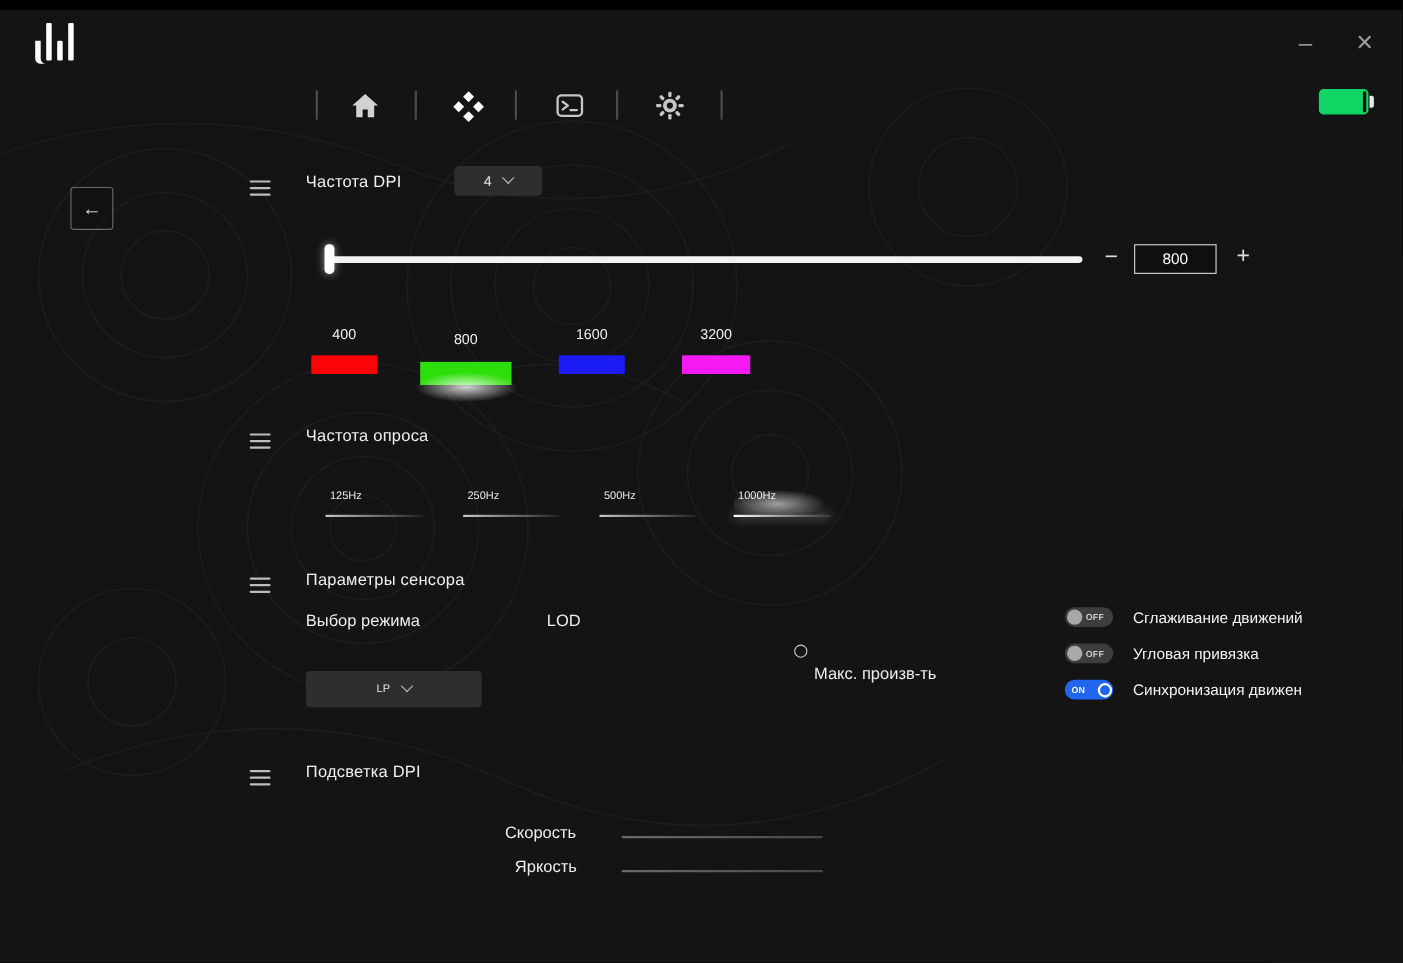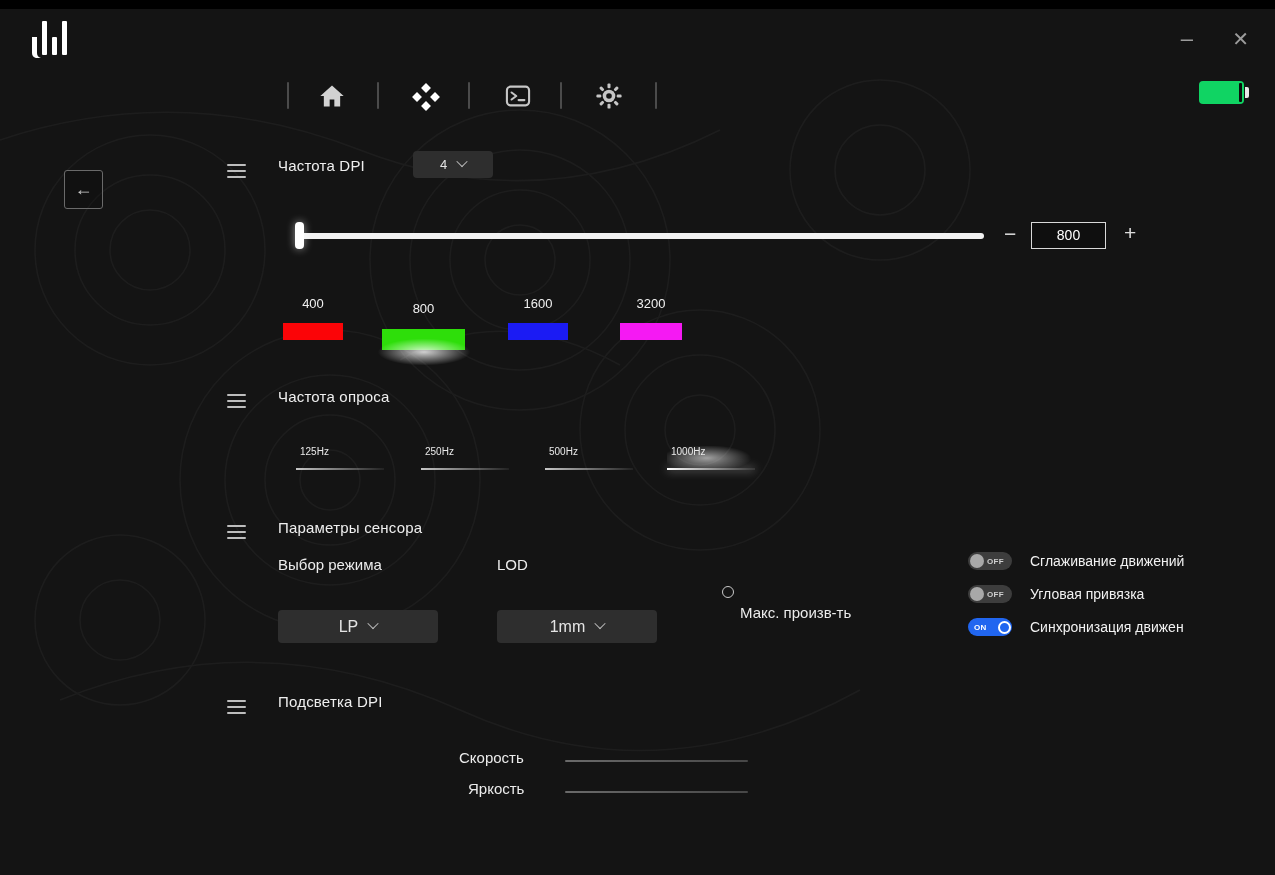--- a/index.html
+++ b/index.html
@@ -26,21 +26,21 @@
             border-radius:3px;display:flex;align-items:center;justify-content:center;
             color:#c9c9c9;font-size:18px;cursor:pointer;background:rgba(0,0,0,.15);}
 
   
   .hamburger{position:absolute;left:227px;width:19px;cursor:grab;}
   .hamburger i{display:block;height:2px;background:#bdbdbd;margin:4px 0;border-radius:1px;}
   .sec-title{position:absolute;font-size:15px;color:#efefef;letter-spacing:.2px;}
 
   
   .dd{position:absolute;background:#2e2e2e;border-radius:4px;display:flex;align-items:center;
-      justify-content:center;gap:11px;font-size:16px;color:#e4e4e4;cursor:pointer;}
+      justify-content:center;gap:11px;font-size:10px;color:#e4e4e4;cursor:pointer;}
   .dd-sm{height:27px;font-size:13px;}
   .dd-lg{height:33px;}
   .chev{width:7px;height:7px;border-right:1.6px solid #bdbdbd;border-bottom:1.6px solid #bdbdbd;
         transform:rotate(45deg) translate(-1px,-1px);margin-top:-3px;}
 
   
   .dpi-track{position:absolute;left:300px;top:233px;width:684px;height:6px;background:#f2f2f2;border-radius:3px;cursor:pointer;}
   .dpi-thumb{position:absolute;left:295px;top:222px;width:9px;height:27px;background:#fff;border-radius:4px;
              box-shadow:0 0 8px rgba(255,255,255,.55);cursor:grab;}
   .step-btn{position:absolute;font-size:21px;color:#dcdcdc;cursor:pointer;line-height:24px;}
@@ -228,24 +228,20 @@
 
   <div class="sub-label" style="left:278px;top:556px">Выбор режима</div>
   <div class="sub-label" style="left:497px;top:556px">LOD</div>
   <span class="radio"></span>
   <div class="sub-label" style="left:740px;top:604px">Макс. произв-ть</div>
 
   <div class="dd dd-lg" style="left:278px;top:610px;width:160px">
     <span>LP</span>
     <span class="chev"></span>
   </div>
-  <div class="dd dd-lg" style="left:497px;top:610px;width:160px">
-    <span>1mm</span>
-    <span class="chev"></span>
-  </div>
 
   <div class="toggle off" style="top:552px">
     <span class="knob"></span>
     <span class="state">OFF</span>
   </div>
   <div class="toggle-label" style="top:553px">Сглаживание движений</div>
 
   <div class="toggle off" style="top:585px">
     <span class="knob"></span>
     <span class="state">OFF</span>

